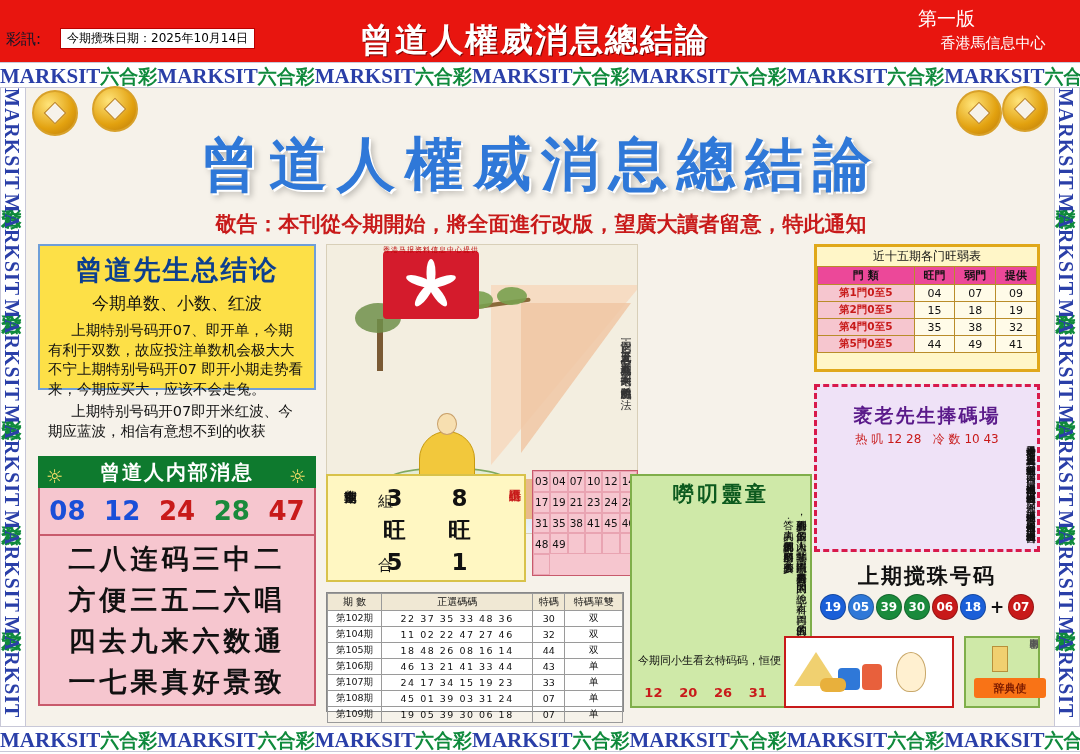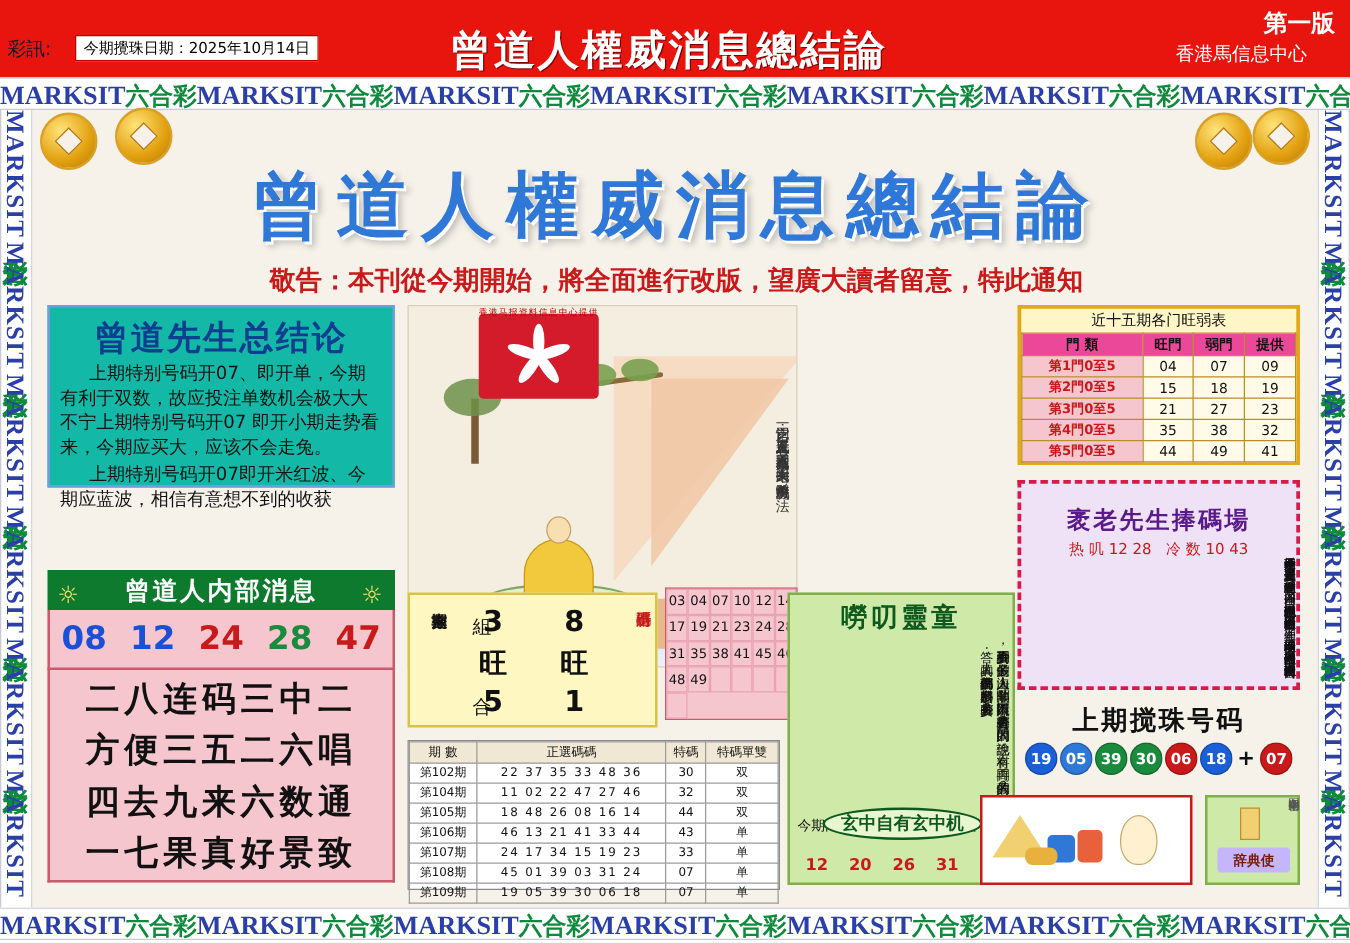--- a/index.html
+++ b/index.html
@@ -26,22 +26,22 @@
     font-size:12px; padding:1px 6px; white-space:nowrap;
     border:1px solid #b00;
   }
   .topbar .maintitle {
     position:absolute; left:300px; top:18px; width:470px; text-align:center;
     font-size:33px; font-weight:bold; color:#fff; letter-spacing:2px;
     white-space:nowrap;
     text-shadow: 1px 1px 0 #7a0000;
   }
   .topbar .edition {
-    position:absolute; right:12px; top:6px; text-align:right; width:150px;
-    font-size:19px; font-weight:bold; color:#fff;
+    position:absolute; right:12px; top:6px; text-align:left; width:150px;
+    font-size:19px; font-weight:normal; color:#fff;
   }
   .topbar .center-name {
     position:absolute; right:12px; top:34px; text-align:center; width:150px;
     font-size:15px; color:#fff;
   }
   
   .strip {
     position:absolute; left:0; width:1080px; height:26px;
     background:#fff;
     overflow:hidden; white-space:nowrap;
@@ -97,21 +97,21 @@
     white-space:nowrap;
   }
   .notice {
     position:absolute; left:60px; top:122px; width:910px; text-align:center;
     font-size:21px; font-weight:bold; color:#c81a1a; white-space:nowrap;
   }
 
   
   .panel-blue {
     position:absolute; left:12px; top:156px; width:278px; height:146px;
-    background:#14b8a6; border:2px solid #6f9fd8;
+    background:#fde047; border:2px solid #6f9fd8;
   }
   .panel-blue h3 {
     margin:6px 0 2px; text-align:center; font-size:27px; font-weight:bold;
     color:#0c3f8f; letter-spacing:2px;
   }
   .panel-blue .sub {
     text-align:center; font-size:17px; color:#111; margin:4px 0 6px;
   }
   .panel-blue p {
     margin:0 8px 3px; font-size:14.5px; line-height:1.35; color:#111; text-indent:1.6em;
@@ -347,22 +347,22 @@
   .cartoon .egg { position:absolute; right:26px; top:14px; width:30px; height:40px; background:#fff0d0; border:1px solid #c9a86a; border-radius:50% 50% 45% 45%;}
   .cartoon .tent { position:absolute; left:8px; top:14px; width:0;height:0; border-left:22px solid transparent; border-right:22px solid transparent; border-bottom:34px solid #f0d070;}
   .cartoon .kid1 { position:absolute; left:52px; top:30px; width:22px; height:22px; background:#2f78d8; border-radius:4px;}
   .cartoon .kid2 { position:absolute; left:76px; top:26px; width:20px; height:26px; background:#e8603c; border-radius:4px;}
   .cartoon .kid3 { position:absolute; left:34px; top:40px; width:26px; height:14px; background:#e8b03c; border-radius:6px;}
   .sidebtn {
     position:absolute; right:14px; top:548px; width:76px; height:72px;
     background:#cfe9a8; border:2px solid #7fae4a;
   }
   .sidebtn .tag {
-    position:absolute; left:8px; bottom:8px; width:58px; height:20px;
-    background:#c4b5fd; color:#7a1a00; font-size:11px; font-weight:bold;
+    position:absolute; left:8px; bottom:8px; width:72px; height:20px;
+    background:#f97316; color:#7a1a00; font-size:11px; font-weight:bold;
     display:flex; align-items:center; justify-content:center; border-radius:3px;
   }
   .sidebtn .pen {
     position:absolute; left:26px; top:8px; width:16px; height:26px;
     background:#f0d070; border:1px solid #b8903a;
   }
   .tinynote {
     position:absolute; right:14px; bottom:4px; width:18px; height:90px;
     writing-mode:vertical-rl; font-size:9px; color:#555;
   }
@@ -394,20 +394,21 @@
     <div class="coin" style="left:976px; top:-2px;"></div>
   </div>
 
   <div class="hero">
     <div class="t">曾道人權威消息總結論</div>
   </div>
   <div class="notice">敬告：本刊從今期開始，將全面進行改版，望廣大讀者留意，特此通知</div>
 
   <div class="panel-blue">
     <h3>曾道先生总结论</h3>
+    <div class="sub">今期单数、小数、红波</div>
     <p>上期特别号码开07、即开单，今期有利于双数，故应投注单数机会极大大不宁上期特别号码开07 即开小期走势看来，今期应买大，应该不会走兔。</p>
     <p>上期特别号码开07即开米红波、今期应蓝波，相信有意想不到的收获</p>
   </div>
 
   <div class="inner-news">
     <div class="bar">
       <span class="sun l">☼</span>
       <span>曾道人内部消息</span>
       <span class="sun r">☼</span>
     </div>
@@ -555,21 +556,20 @@
             <td>单</td>
           </tr>
         </tbody>
     </table>
   </div>
 
   <div class="greencol">
     <h4>嘮叨靈童</h4>
     <div class="vtext">看到真的不少，多的是假。人山人海，熱鬧非常，門口人流不斷。是否真的有料？問門口的人，他說：有料！再問：真的假的？答：真的！一個個都說真的，那麼多的料，真的有多少？</div>
     <div class="tail">今期同小生看玄特码码，恒便：</div>
-    <div class="oval">玄中自有玄中机</div>
     <div class="gnums">
       <span>12</span>
       <span>20</span>
       <span>26</span>
       <span>31</span>
       <span>35</span>
     </div>
   </div>
 
   <div class="rt15">
@@ -588,26 +588,20 @@
             <td class="lbl">第1門0至5</td>
             <td class="num">04</td>
             <td class="num">07</td>
             <td class="num">09</td>
           </tr>
           <tr>
             <td class="lbl">第2門0至5</td>
             <td class="num">15</td>
             <td class="num">18</td>
             <td class="num">19</td>
-          </tr>
-          <tr>
-            <td class="lbl">第3門0至5</td>
-            <td class="num">21</td>
-            <td class="num">27</td>
-            <td class="num">23</td>
           </tr>
           <tr>
             <td class="lbl">第4門0至5</td>
             <td class="num">35</td>
             <td class="num">38</td>
             <td class="num">32</td>
           </tr>
           <tr>
             <td class="lbl">第5門0至5</td>
             <td class="num">44</td>

